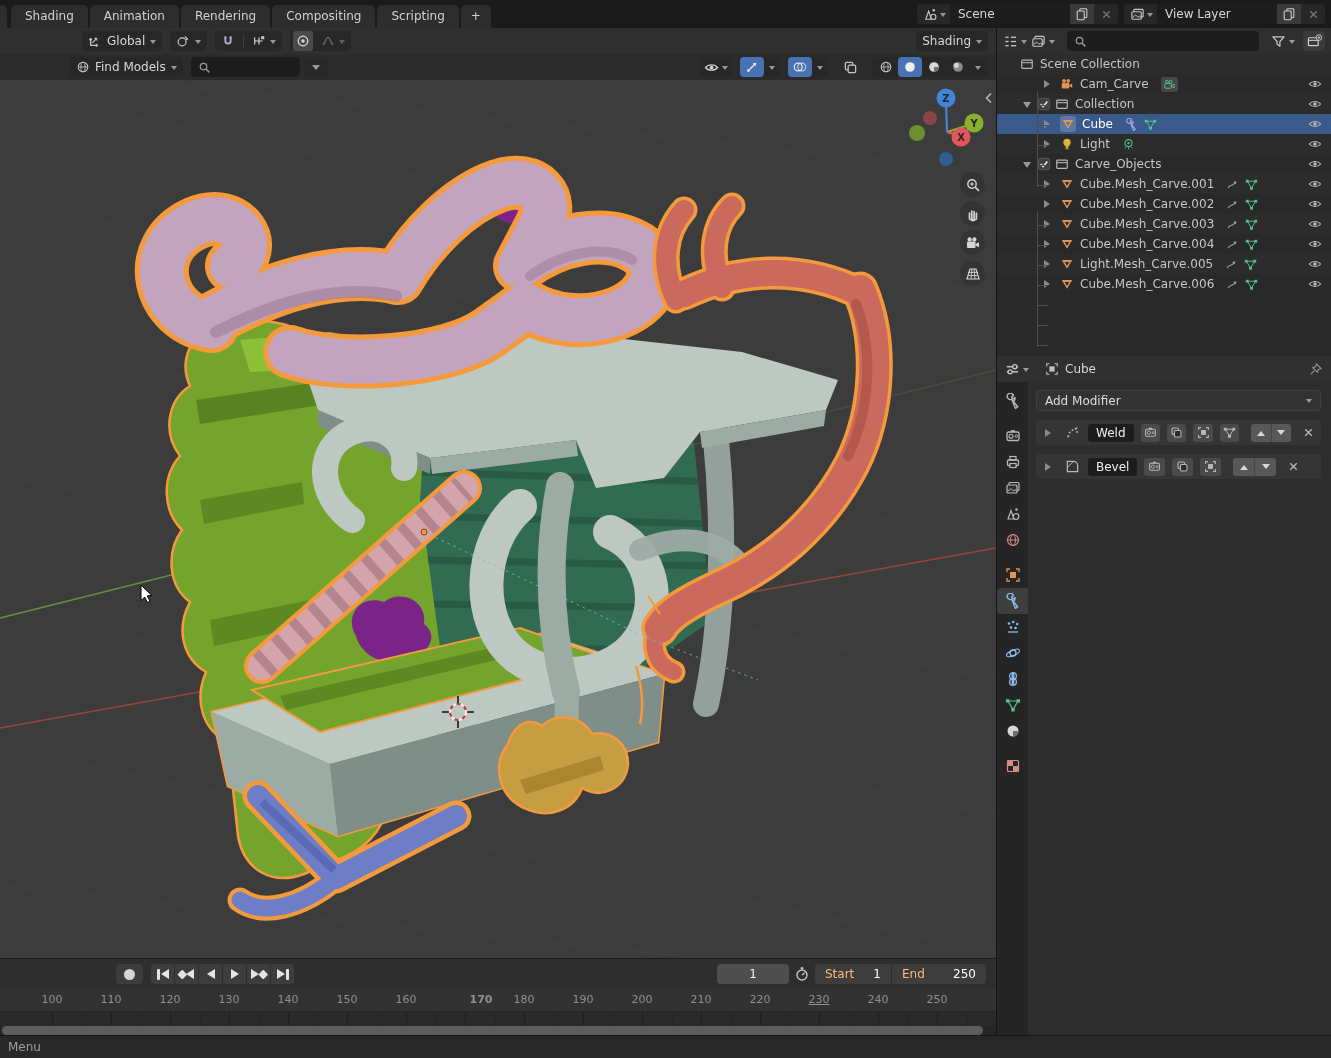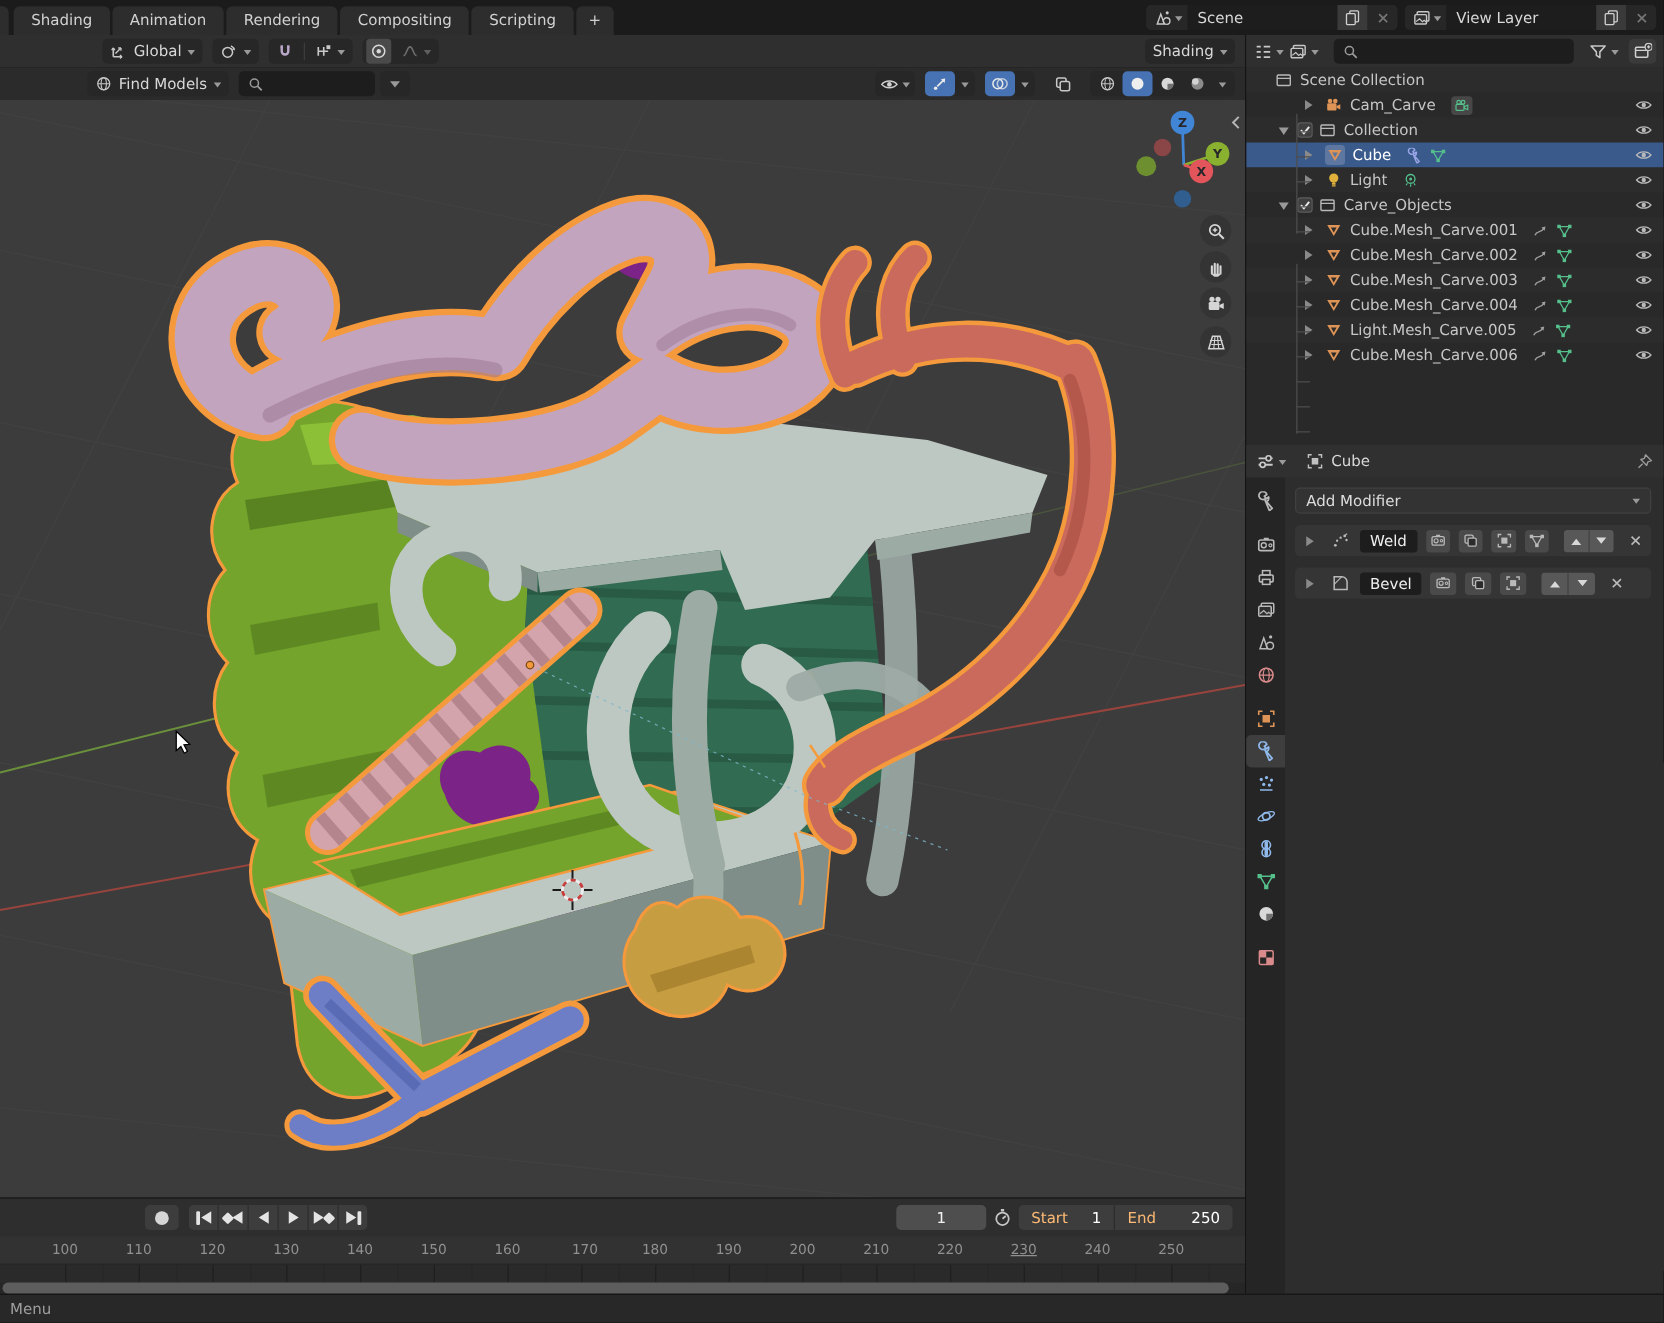--- a/index.html
+++ b/index.html
@@ -757,21 +757,21 @@
       </div>
     </div>
     <div class="ruler" id="ruler">
         <span class="rlab" style="left: 52px;">100</span>
         <span class="rlab" style="left: 111px;">110</span>
         <span class="rlab" style="left: 170px;">120</span>
         <span class="rlab" style="left: 229px;">130</span>
         <span class="rlab" style="left: 288px;">140</span>
         <span class="rlab" style="left: 347px;">150</span>
         <span class="rlab" style="left: 406px;">160</span>
-        <span class="rlab" style="left: 468px;">170</span>
+        <span class="rlab" style="left: 481px; font-weight: bold;">170</span>
         <span class="rlab" style="left: 524px;">180</span>
         <span class="rlab" style="left: 583px;">190</span>
         <span class="rlab" style="left: 642px;">200</span>
         <span class="rlab" style="left: 701px;">210</span>
         <span class="rlab" style="left: 760px;">220</span>
         <span class="rlab" style="left: 819px; text-decoration: underline;">230</span>
         <span class="rlab" style="left: 878px;">240</span>
         <span class="rlab" style="left: 937px;">250</span>
       </div>
     <div class="tickstrip" id="ticks">

